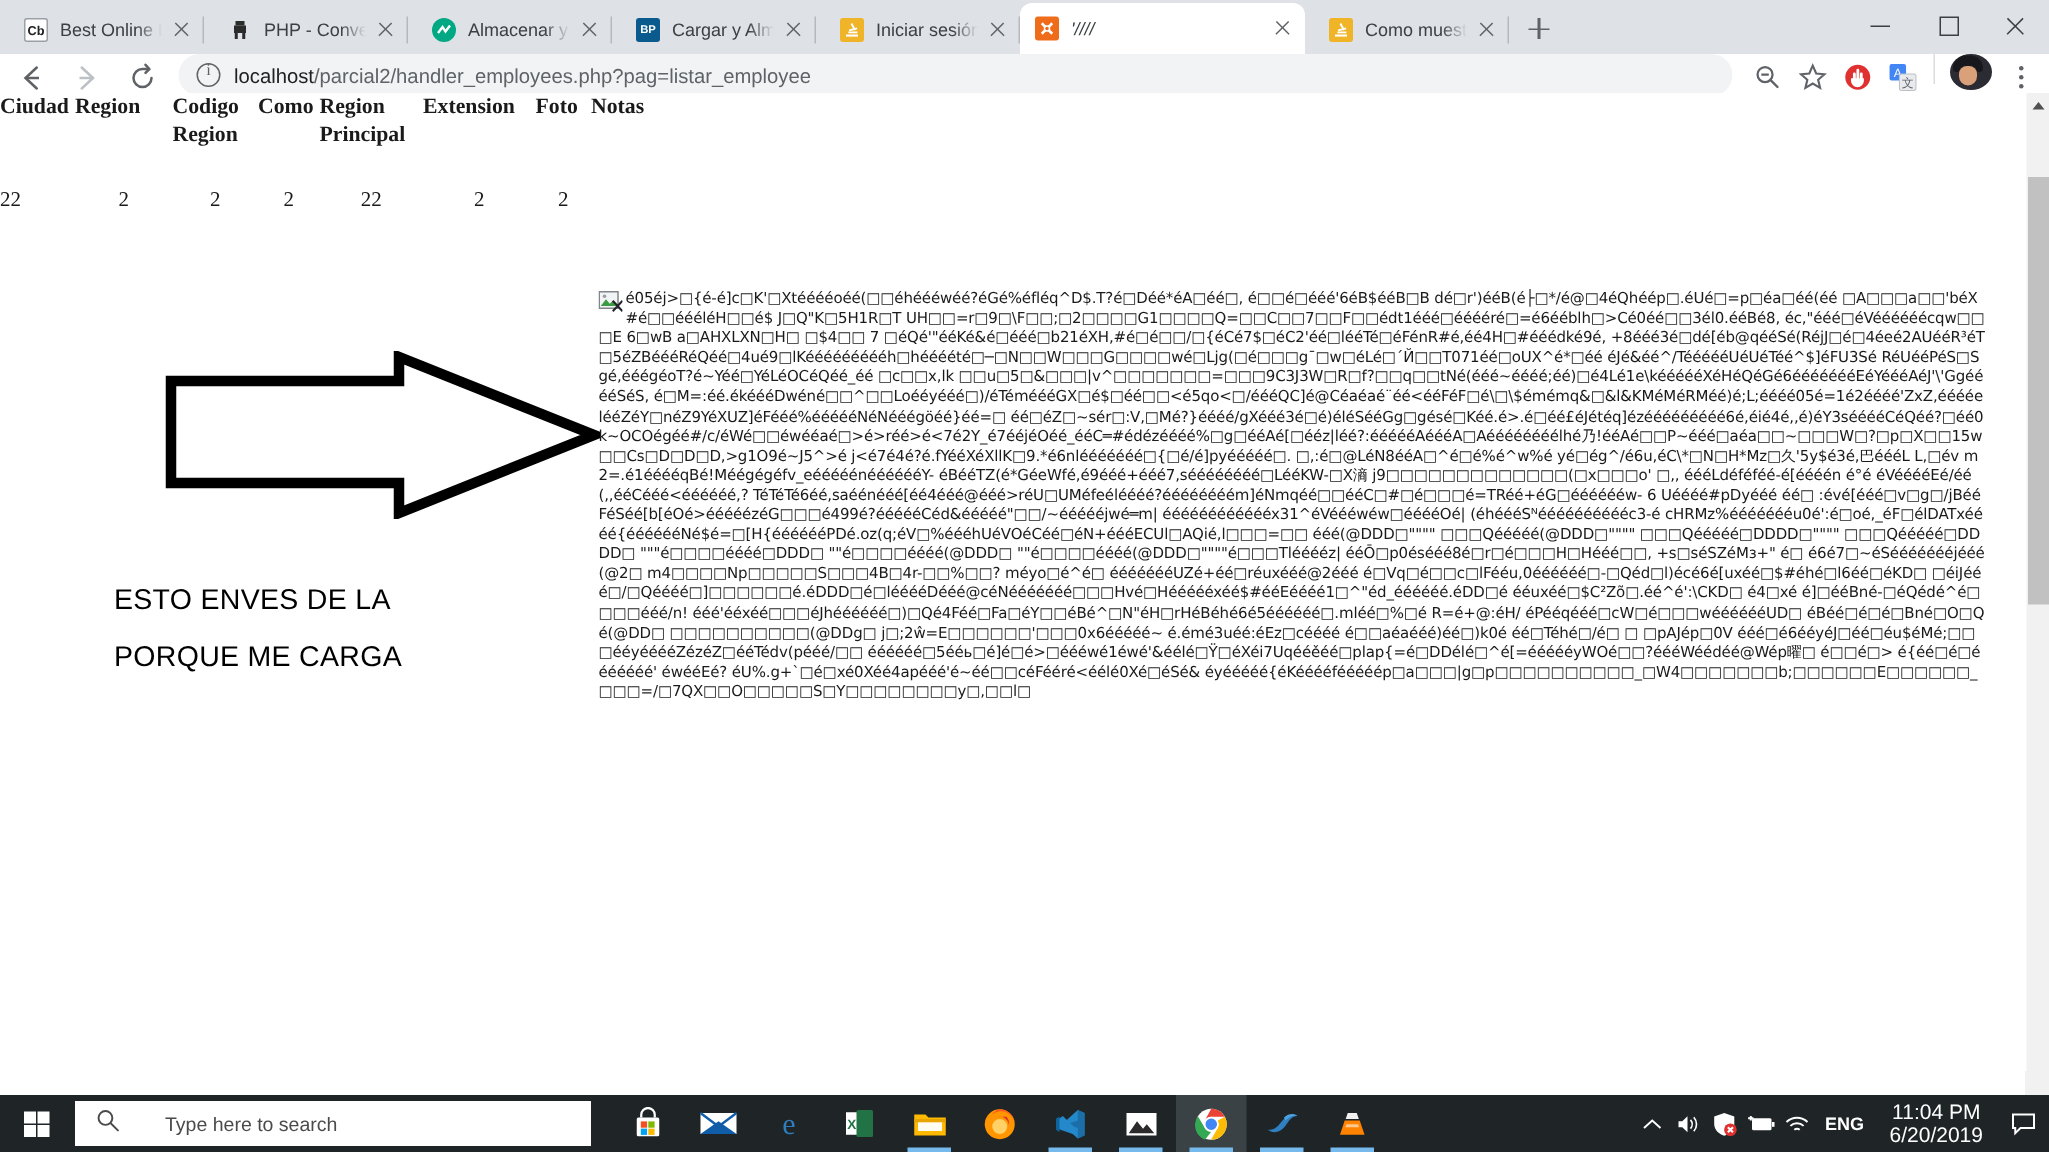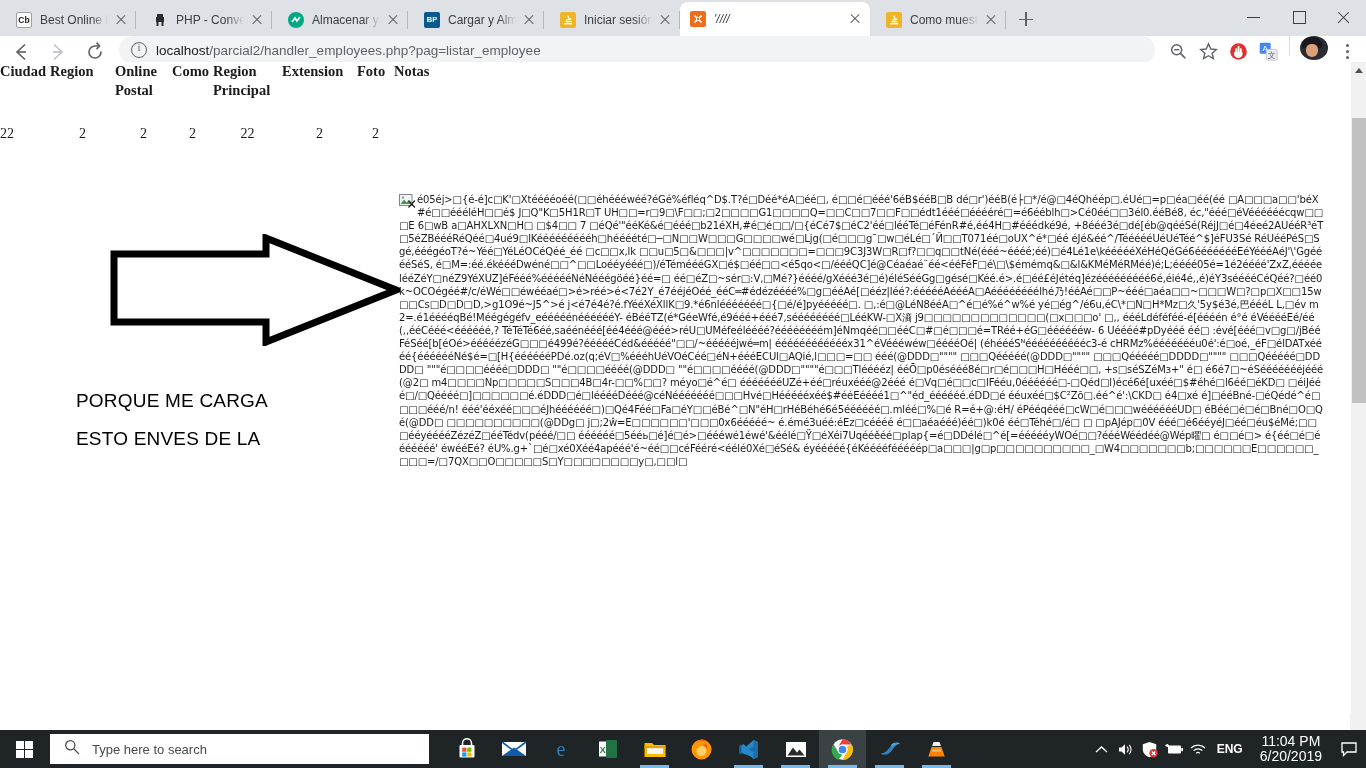--- a/index.html
+++ b/index.html
@@ -294,24 +294,25 @@
   }
   #start-btn {
     width: 48px; height: 38px;
     display: flex; align-items: center; justify-content: center;
     cursor: pointer;
   }
   #win-logo { width: 17px; height: 17px; display: grid;
     grid-template-columns: 8px 8px; grid-template-rows: 8px 8px; gap: 1.4px; }
   #win-logo span { background: #ffffff; display: block; }
   #search-box {
-    width: 379px; height: 30px; margin-left: 2px;
+    width: 344px; height: 30px; margin-left: 2px;
     background: #ffffff;
     display: flex; align-items: center;
     cursor: text;
+    gap: 18px;
   }
   #search-box .mag { margin: 0 12px 0 14px; }
   #search-placeholder { font-size: 13px; color: #4a4a4a; }
   #task-icons { display: flex; align-items: center; margin-left: 14px; }
   .task-ico {
     width: 47px; height: 38px; position: relative;
     display: flex; align-items: center; justify-content: center;
     cursor: pointer;
   }
   .task-ico.active { background: #3b4245; }
@@ -492,21 +493,21 @@
       <i></i>
     </div>
   </div>
 
   <div id="viewport">
     <div id="page-content">
 
       <div id="table-head">
         <div class="th" style="width: 50px; margin-left: 0px;">Ciudad</div>
         <div class="th" style="width: 65px; margin-left: 0px;">Region</div>
-        <div class="th" style="width: 57px; margin-left: 0px;">Online Postal</div>
+        <div class="th" style="width: 57px; margin-left: 0px;">Codigo Region</div>
         <div class="th" style="width: 41px; margin-left: 0px;">Como</div>
         <div class="th" style="width: 69px; margin-left: 0px;">Region Principal</div>
         <div class="th" style="width: 75px; margin-left: 0px;">Extension</div>
         <div class="th" style="width: 37px; margin-left: 0px;">Foto</div>
         <div class="th" style="width: 40px; margin-left: 0px;">Notas</div>
       </div>
 
       <div id="table-row">
         <div style="width:50px;">22</div>
         <div style="width:65px;text-align:center;">2</div>
@@ -529,22 +530,22 @@
         <span>é05éj&gt;□{é-é]c□K'□Xtééééoéé(□□éhéééwéé?éGé%éfléq^D$.T?é□Déé*éA□éé□, é□□é□ééé'6éB$ééB□B dé□r')ééB(é├□*/é@□4éQhéép□.éUé□=p□éa□éé(éé □A□□□a□□'béX#é□□éééléH□□é$ J□Q"K□5H1R□T UH□□=r□9□\F□□;□2□□□□G1□□□□Q=□□C□□7□□F□□édt1ééé□ééééré□=é6ééblh□&gt;Cé0éé□□3él0.ééBé8, éc,"ééé□éVéééééécqw□□□E 6□wB a□AHXLXN□H□ □$4□□ 7 □éQé'"ééKé&amp;é□ééé□b21éXH,#é□é□□/□{éCé7$□éC2'éé□lééTé□éFénR#é,éé4H□#ééédké9é, +8ééé3é□dé[éb@qééSé(RéjJ□é□4éeé2AUééR³éT□5éZBéééRéQéé□4ué9□lKéééééééééh□héééété□─□N□□W□□□G□□□□wé□Ljg(□é□□□g¯□w□éLé□´Й□□T071éé□oUX^é*□éé éJé&amp;éé^/TéééééUéUéTéé^$]éFU3Sé RéUééPéS□Sgé,ééégéoT?é~Yéé□YéLéOCéQéé_éé □c□□x,lk □□u□5□&amp;□□□|v^□□□□□□□=□□□9C3J3W□R□f?□□q□□tNé(ééé~éééé;éé)□é4Lé1e\kéééééXéHéQéGé6éééééééEéYéééAéJ'\'GgééééSéS, é□M=:éé.ékéééDwéné□□^□□Loééyééé□)/éTéméééGX□é$□éé□□&lt;é5qo&lt;□/éééQC]é@Céaéaé¨éé&lt;ééFéF□é\□\$émémq&amp;□&amp;l&amp;KMéMéRMéé)é;L;éééé05é=1é2éééé'ZxZ,ééééelééZéY□néZ9YéXUZ]éFééé%éééééNéNééégöéé}éé=□ éé□éZ□~sér□:V,□Mé?}éééé/gXééé3é□é)éléSééGg□gésé□Kéé.é&gt;.é□éé£éJétéq]ézééééééééé6é,éié4é,,é)éY3sééééCéQéé?□éé0k~OCOégéé#/c/éWé□□éwééaé□&gt;é&gt;réé&gt;é&lt;7é2Y_é7ééjéOéé_ééC═#édézéééé%□g□ééAé[□ééz|léé?:éééééAéééA□Aéééééééélhé乃!ééAé□□P~ééé□aéa□□~□□□W□?□p□X□□15w□□Cs□D□D□D,&gt;g1O9é~J5^&gt;é j&lt;é7é4é?é.fYééXéXllK□9.*é6nlééééééé□{□é/é]pyééééé□. □,:é□@LéN8ééA□^é□é%é^w%é yé□ég^/é6u,éC\*□N□H*Mz□久'5y$é3é,巴éééL L,□év m2=.é1ééééqBé!Méégégéfv_eééééénééééééY- éBééTZ(é*GéeWfé,é9ééé+ééé7,séééééééé□LééKW-□X滳 j9□□□□□□□□□□□□□(□x□□□o' □,, éééLdéféféé-é[éééén é°é éVééééEé/éé(,,ééCééé&lt;éééééé,? TéTéTé6éé,saéénééé[éé4ééé@ééé&gt;réU□UMéfeéléééé?éééééééém]éNmqéé□□ééC□#□é□□□é=TRéé+éG□ééééééw- 6 Uéééé#pDyééé éé□ :évé[ééé□v□g□/jBééFéSéé[b[éOé&gt;ééééézéG□□□é499é?éééééCéd&amp;ééééé"□□/~éééééjwé═m| ééééééééééééx31^éVéééwéw□ééééOé|  (éhéééSᴺééééééééééc3-é cHRMz%éééééééu0é':é□oé,_éF□élDATxéééé{ééééééNé$é=□[H{ééééééPDé.oz(q;éV□%éééhUéVOéCéé□éN+éééECUl□AQié,l□□□=□□ ééé(@DDD□"""" □□□Qééééé(@DDD□"""" □□□Qééééé□DDDD□"""" □□□Qééééé□DDDD□ """é□□□□éééé□DDD□ ""é□□□□éééé(@DDD□ ""é□□□□éééé(@DDD□""""é□□□Tlééééz| ééŌ□p0ésééé8é□r□é□□□H□Hééé□□, +s□séSZéMз+" é□ é6é7□~éSéééééééjééé(@2□ m4□□□□Np□□□□□S□□□4B□4r-□□%□□? méyo□é^é□ éééééééUZé+éé□réuxééé@2ééé é□Vq□é□□c□lFééu,0éééééé□-□Qéd□l)écé6é[uxéé□$#éhé□l6éé□éKD□ □éiJééé□/□Qéééé□]□□□□□□é.éDDD□é□lééééDééé@céNééééééé□□□Hvé□Héééééxéé$#ééEéééé1□^"éd_éééééé.éDD□é ééuxéé□$C²Zõ□.éé^é':\CKD□ é4□xé é]□ééBné-□éQédé^é□□□□ééé/n! ééé'ééxéé□□□éJhéééééé□)□Qé4Féé□Fa□éY□□éBé^□N"éH□rHéBéhé6é5éééééé□.mléé□%□é R=é+@:éH/ éPééqééé□cW□é□□□wééééééUD□ éBéé□é□é□Bné□O□Qé(@DD□ □□□□□□□□□□(@DDg□ ј□;2ŵ=E□□□□□□'□□□0x6ééééé~ é.émé3uéé:éEz□céééé é□□aéaééé)éé□)k0é éé□Téhé□/é□ □ □pAJép□0V ééé□é6ééyéJ□éé□éu$éMé;□□□ééyééééZézéZ□ééTédv(pééé/□□ éééééé□5ééь□é]é□é&gt;□éééwé1éwé'&amp;éélé□Ÿ□éXéi7Uqééěéé□plap{=é□DDélé□^é[=éééééyWOé□□?éééWéédéé@Wép曜□ é□□é□&gt; é{éé□é□ééééééé' éwééEé? éU%.g+`□é□xé0Xéé4apééé'é~éé□□céFééré&lt;éélé0Xé□éSé&amp; éyééééé{éKééééfééééép□a□□□|g□p□□□□□□□□□□_□W4□□□□□□□b;□□□□□□E□□□□□□_□□□=/□7QX□□O□□□□□S□Y□□□□□□□□y□,□□l□</span>
       </div>
 
       <div id="annot-arrow">
         <svg width="290" height="112" viewBox="0 0 290 112">
           <path d="M4 20 L156 20 L156 4 L286 56 L156 108 L156 88 L4 88 Z" fill="#ffffff" stroke="#000000" stroke-width="7" stroke-linejoin="miter"></path>
         </svg>
       </div>
 
       <div id="annot-text">
+        <div>ESTO ENVES DE LA</div>
         <div>PORQUE ME CARGA</div>
-        <div>ESTO ENVES DE LA</div>
       </div>
 
     </div>
   </div>
 
   <div id="vscroll">
     <div class="sb-arrow sb-up">
       <span class="tri tri-up"></span>
     </div>
     <div id="vthumb" style="top: 56px; height: 285px;"></div>

